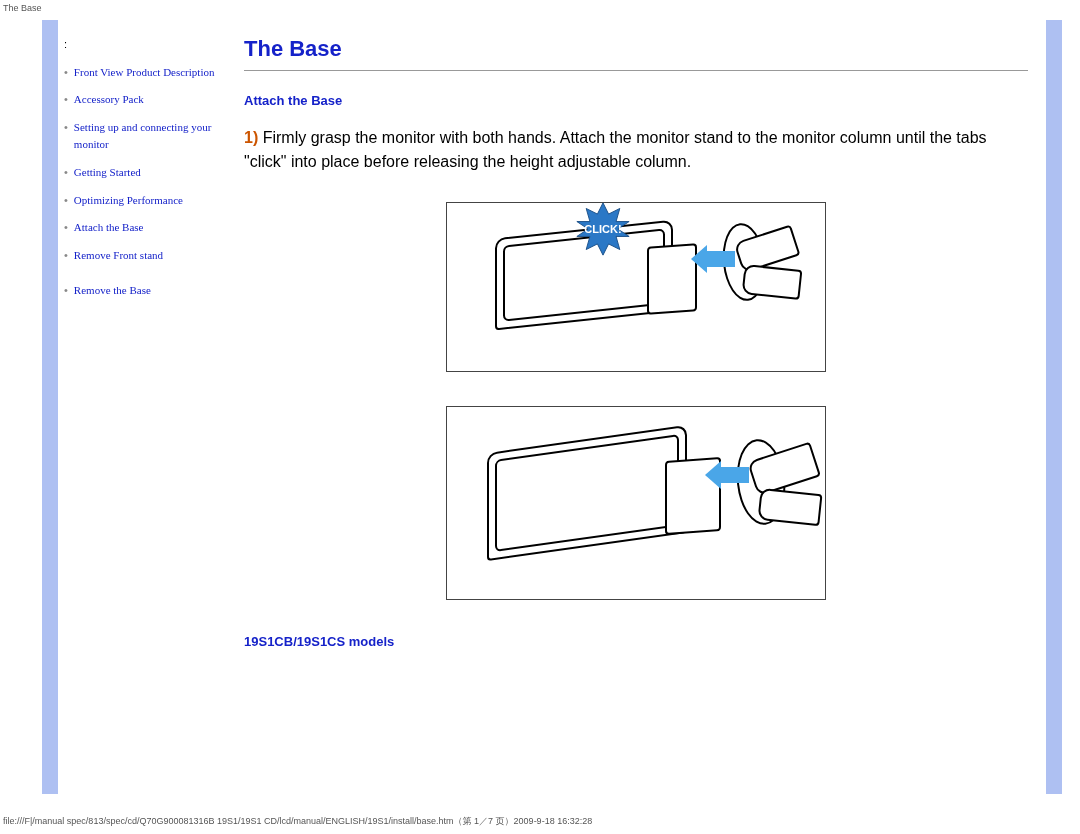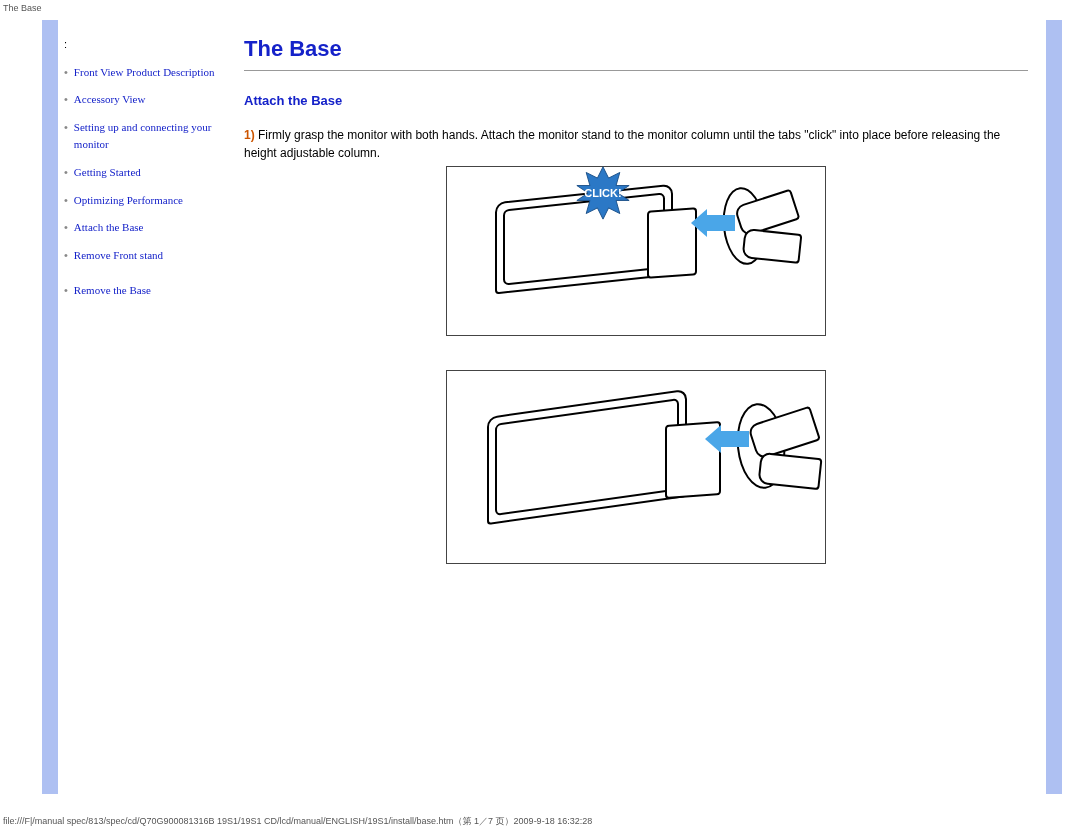--- a/index.html
+++ b/index.html
@@ -67,23 +67,23 @@
     border-top: 1px solid #999;
     margin-bottom: 22px;
   }
   .section-title {
     color: #1522c9;
     font-size: 13px;
     font-weight: bold;
     margin-bottom: 18px;
   }
   .step {
-    font-size: 12px;
+    font-size: 16px;
     line-height: 1.5;
-    margin-bottom: 4px;
+    margin-bottom: 28px;
   }
   .step-num {
     color: #cc5500;
     font-weight: bold;
   }
   .figure-box {
     width: 380px;
     margin: 0 auto 34px auto;
     border: 1px solid #444;
     background: #fff;
@@ -208,21 +208,21 @@
 
   <nav class="sidebar">
     <span class="colon">:</span>
     <ul>
       <li>
           <span class="bullet">•</span>
           <a>Front View Product Description</a>
         </li>
       <li>
           <span class="bullet">•</span>
-          <a>Accessory View</a>
+          <a>Accessory Pack</a>
         </li>
       <li>
           <span class="bullet">•</span>
           <a>Setting up and connecting your monitor</a>
         </li>
       <li>
           <span class="bullet">•</span>
           <a>Getting Started</a>
         </li>
       <li>
@@ -271,17 +271,18 @@
 
     <div class="figure-box fig2">
       <div class="monitor"></div>
       <div class="stand"></div>
       <div class="oval-base"></div>
       <div class="hand ha"></div>
       <div class="hand hb"></div>
       <div class="arrow"></div>
     </div>
 
+    <h2 class="section-title">19S1CB/19S1CS models</h2>
   </main>
 
 </div>
 
 <div class="footer">file:///F|/manual spec/813/spec/cd/Q70G900081316B 19S1/19S1 CD/lcd/manual/ENGLISH/19S1/install/base.htm（第 1／7 页）2009-9-18 16:32:28</div>
 
 </body></html>

